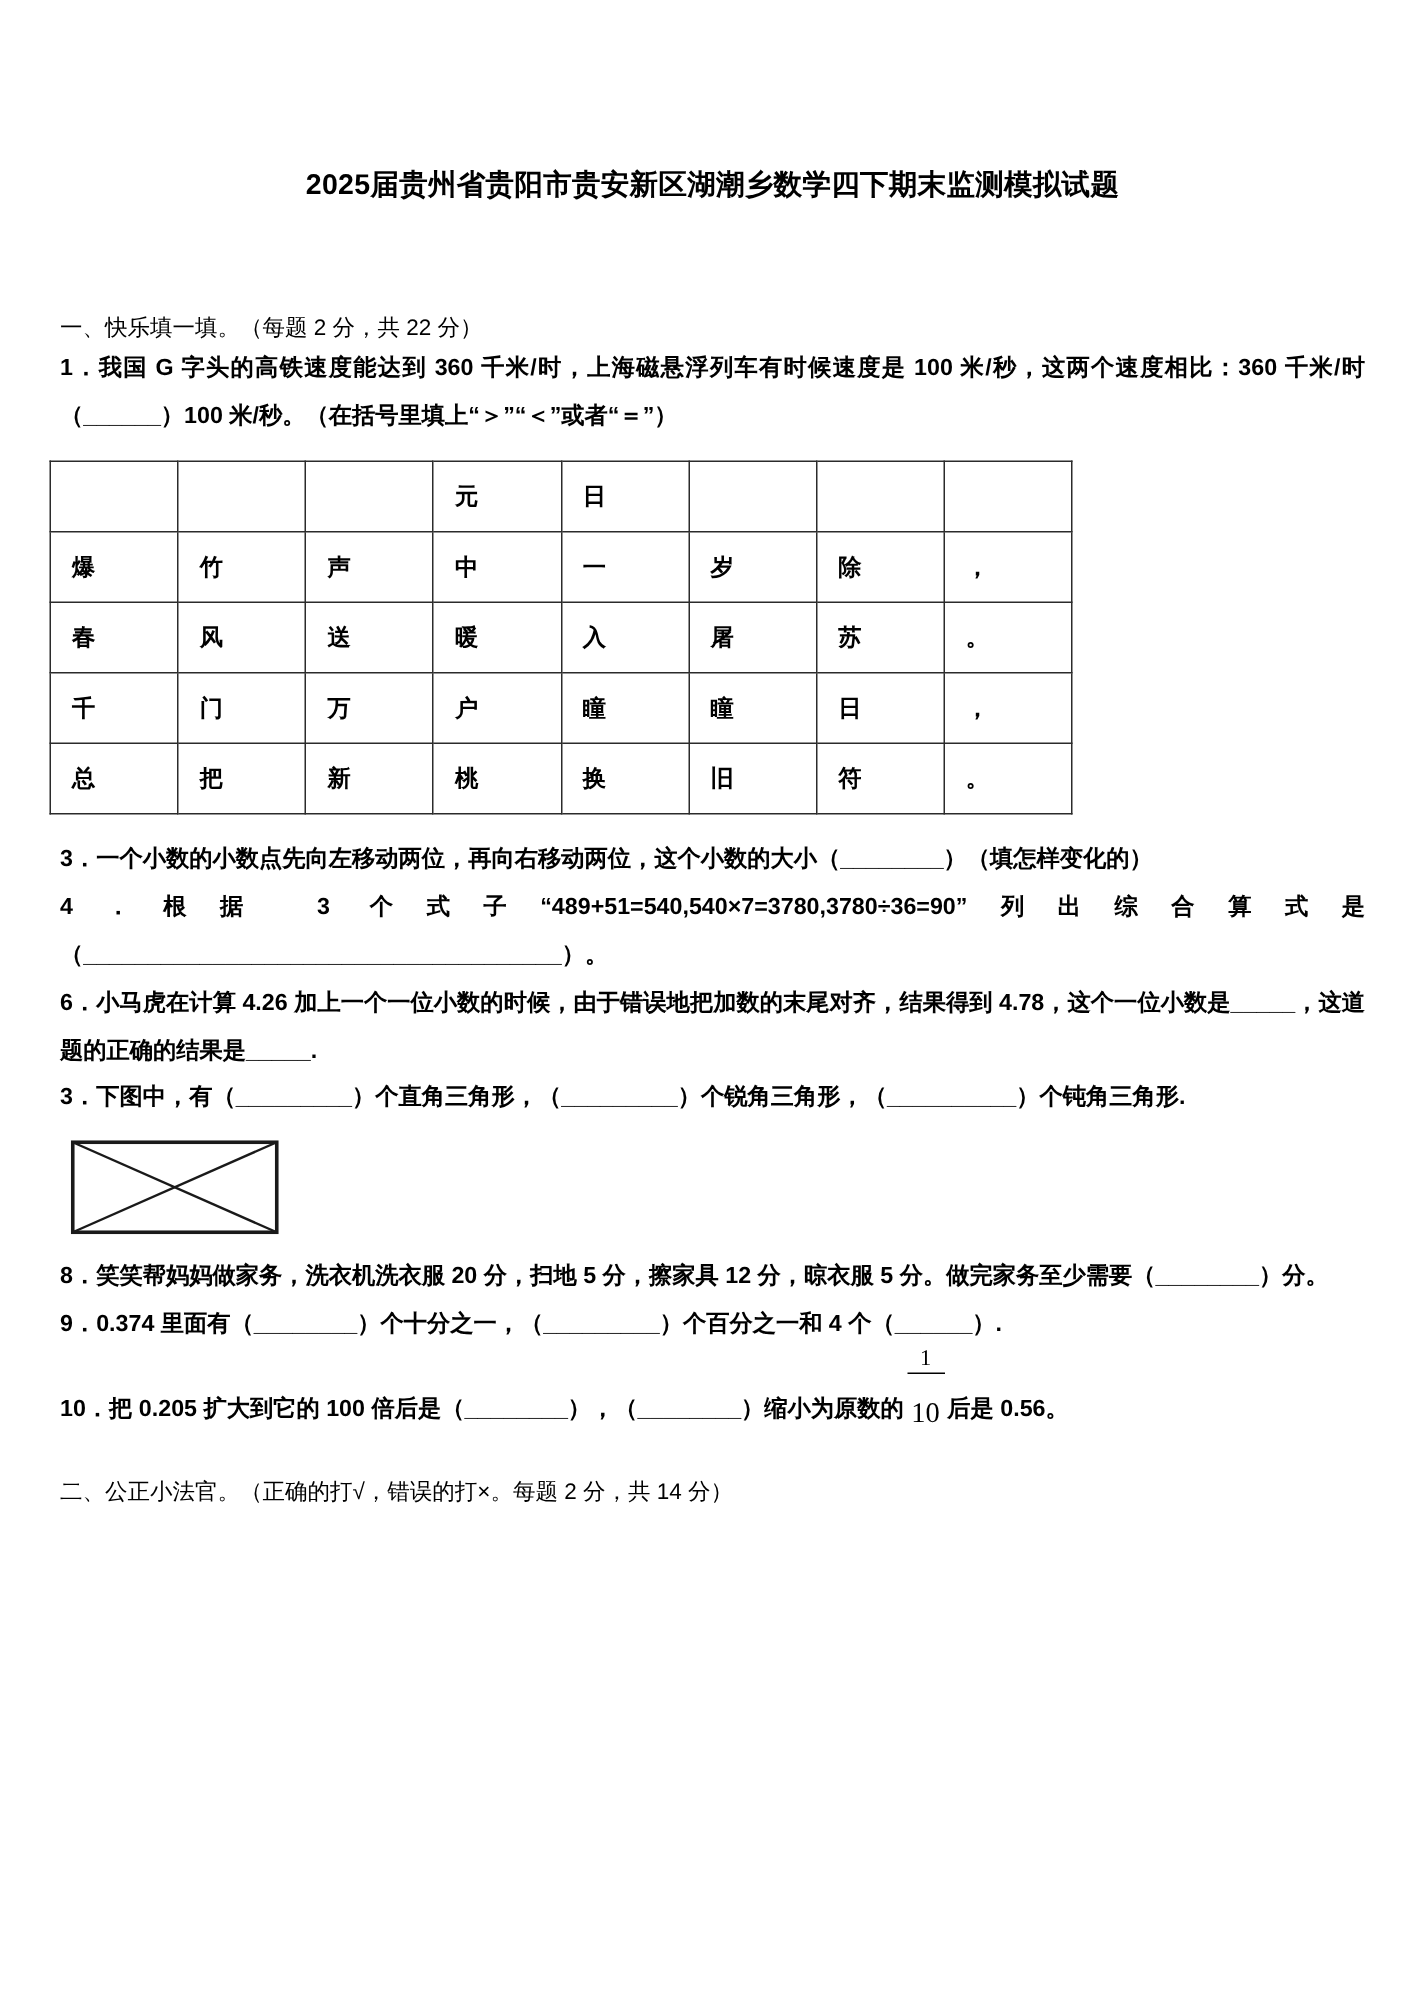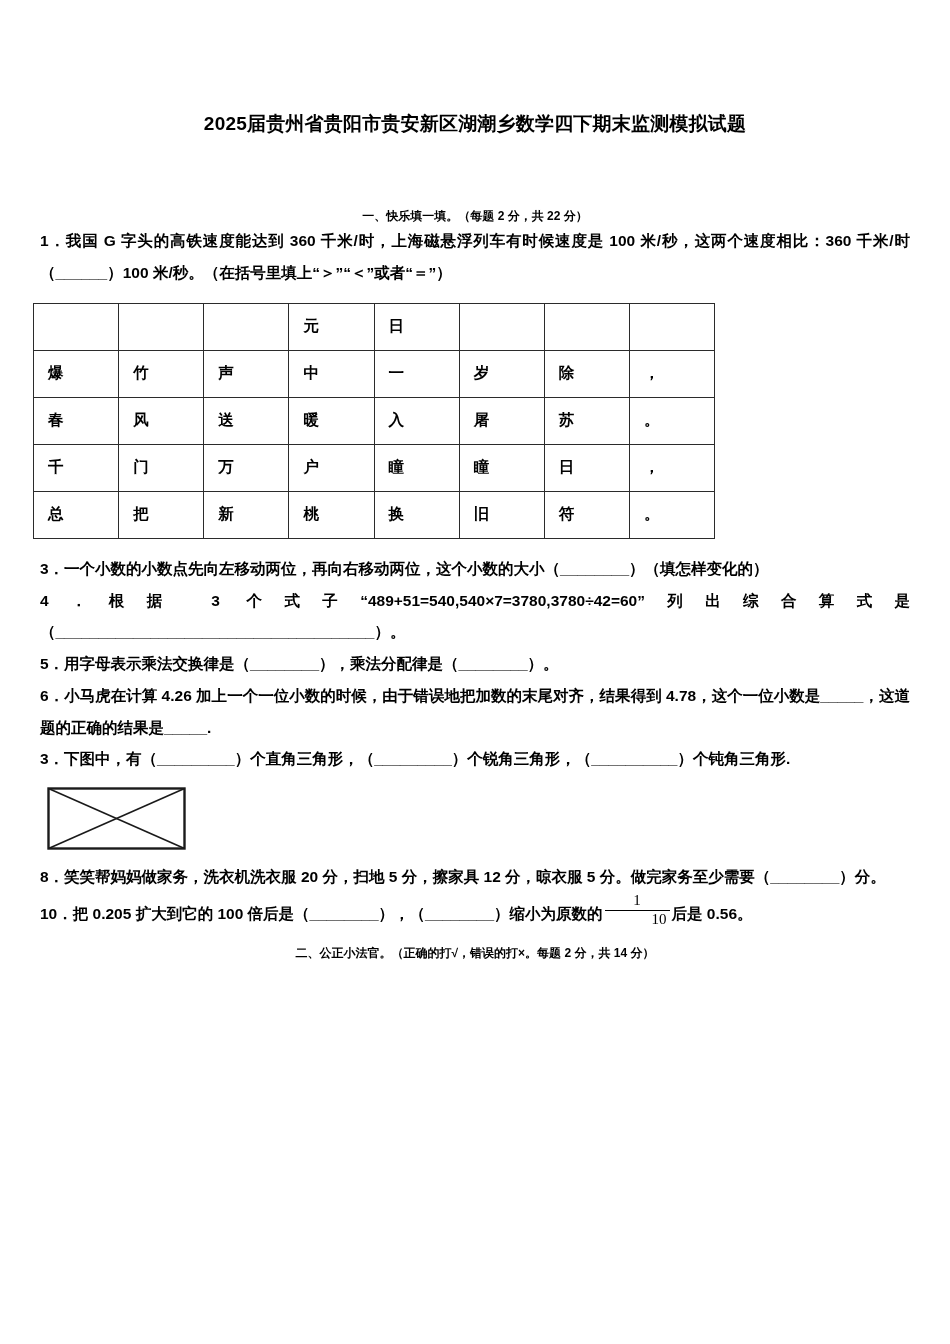--- a/index.html
+++ b/index.html
@@ -26,27 +26,26 @@
     text-align: center;
     font-size: 19px;
     font-weight: bold;
     letter-spacing: 0.2px;
     margin: 0;
     padding-top: 112px;
     line-height: 1.3;
     font-family: "Liberation Sans", "DejaVu Sans", sans-serif;
   }
   .section-head {
-    font-size: 12px;
-    font-weight: bold;
+    font-size: 15px;
+    font-weight: normal;
     margin: 0;
     padding-top: 0;
     line-height: 1.55;
     font-family: "Liberation Sans", "DejaVu Sans", sans-serif;
-    text-align: center;
   }
   .q {
     font-size: 15.5px;
     font-weight: bold;
     line-height: 2.05;
     margin: 0;
     text-align: justify;
     text-justify: inter-ideograph;
     font-family: "Liberation Sans", "DejaVu Sans", sans-serif;
   }
@@ -96,24 +95,23 @@
     padding: 0 3px;
   }
   .frac .bar {
     display: block;
     border-top: 1px solid #000;
     height: 0;
     margin: 1px 0 1px 0;
   }
   .frac .den {
     display: block;
-    font-size: 15px;
+    font-size: 19px;
     line-height: 1.05;
-    padding: 0 3px;
-    margin-left: 44px;
+    padding: 16px 3px;
   }
 </style>
 </head>
 <body>
 
 <div class="page">
 
   <h1 class="doc-title">2025届贵州省贵阳市贵安新区湖潮乡数学四下期末监测模拟试题</h1>
 
   <div class="body-block">
@@ -175,40 +173,40 @@
         <td>符</td>
         <td>。</td>
       </tr>
     </tbody>
       </table>
 
     <div class="gap-md"></div>
 
     <div class="q">3．一个小数的小数点先向左移动两位，再向右移动两位，这个小数的大小（________）（填怎样变化的）</div>
 
-    <div class="q">4．根据 3 个式子“489+51=540,540×7=3780,3780÷42=60”列出综合算式是（_____________________________________）。</div>
-
-    <div class="q">5．用字母表示乘法交换律是（________），乘法分配律是（________）。</div>
+    <div class="q">4．根据 3 个式子“489+51=540,540×7=3780,3780÷36=90”列出综合算式是（_____________________________________）。</div>
+
 
     <div class="q">6．小马虎在计算 4.26 加上一个一位小数的时候，由于错误地把加数的末尾对齐，结果得到 4.78，这个一位小数是_____，这道题的正确的结果是_____.</div>
 
     <div class="q">3．下图中，有（_________）个直角三角形，（_________）个锐角三角形，（__________）个钝角三角形.</div>
 
     <div class="figure-wrap">
       <svg width="140" height="64" viewBox="0 0 140 64">
         <rect x="1.5" y="1.5" width="136" height="60" fill="none" stroke="#1a1a1a" stroke-width="2.4"></rect>
         <line x1="1.5" y1="1.5" x2="137.5" y2="61.5" stroke="#1a1a1a" stroke-width="1.6"></line>
         <line x1="137.5" y1="1.5" x2="1.5" y2="61.5" stroke="#1a1a1a" stroke-width="1.6"></line>
       </svg>
     </div>
 
     <div class="gap-sm"></div>
 
     <div class="q">8．笑笑帮妈妈做家务，洗衣机洗衣服 20 分，扫地 5 分，擦家具 12 分，晾衣服 5 分。做完家务至少需要（________）分。</div>
 
+    <div class="q">9．0.374 里面有（________）个十分之一，（_________）个百分之一和 4 个（______）.</div>
 
     <div class="q">
       <span>10．把 0.205 扩大到它的 100 倍后是（________），（________）缩小为原数的</span><span class="frac"><span class="num">1</span><span class="bar"></span><span class="den">10</span></span><span>后是 0.56。</span>
     </div>
 
     <div class="gap-md"></div>
 
 
     <div class="section-head">二、公正小法官。（正确的打√，错误的打×。每题 2 分，共 14 分）</div>
 

